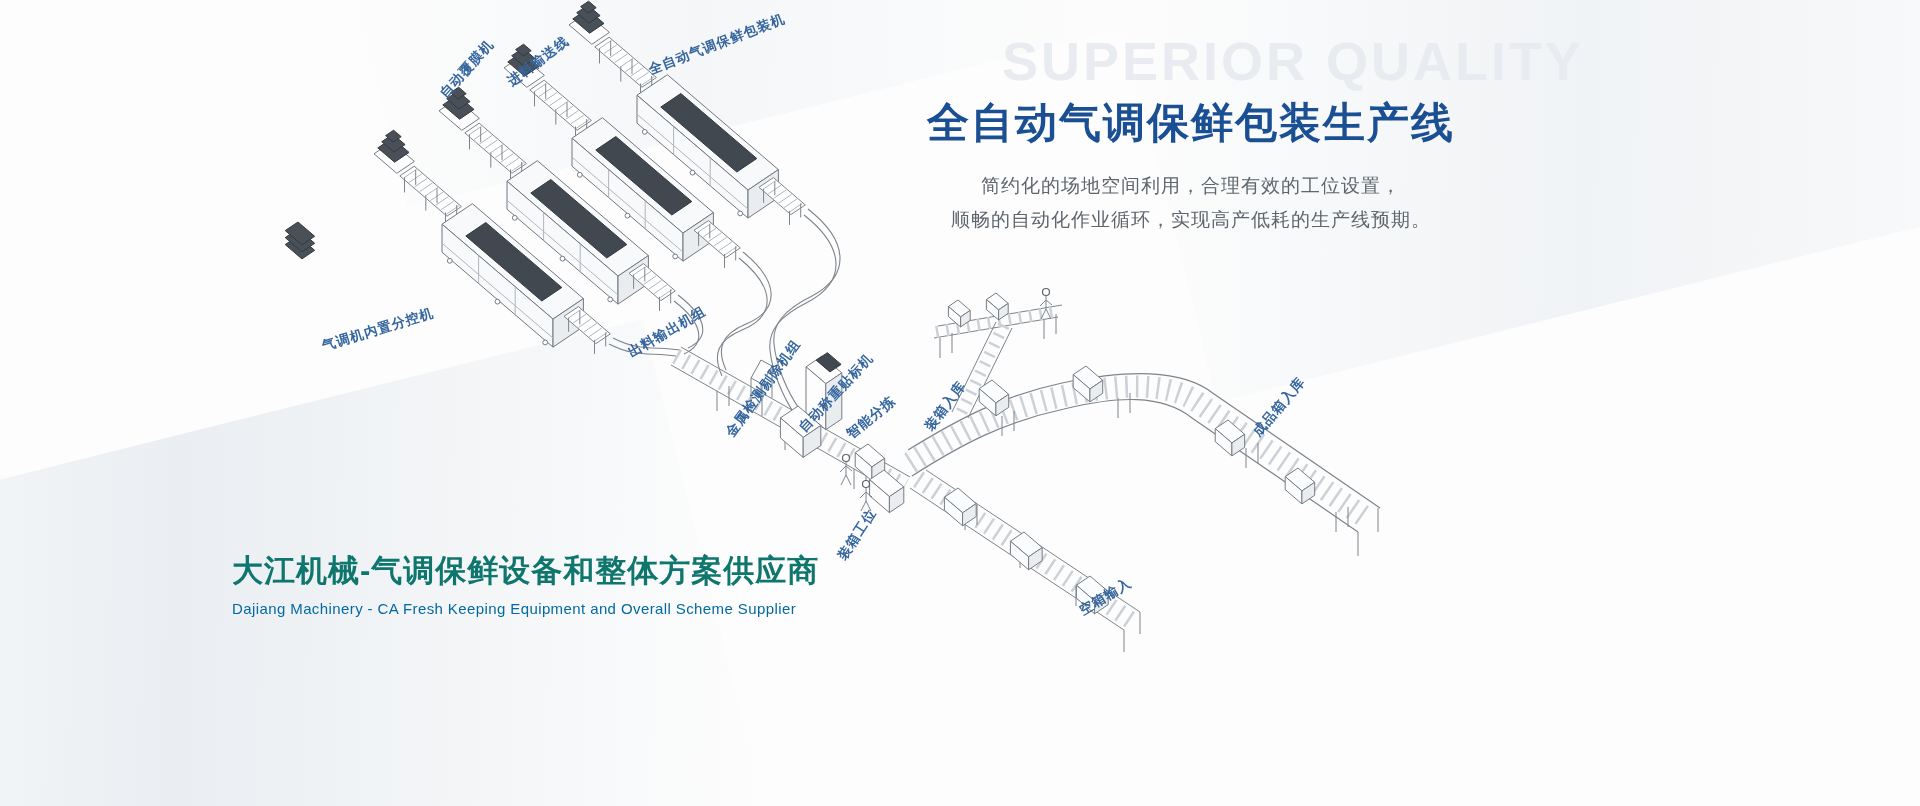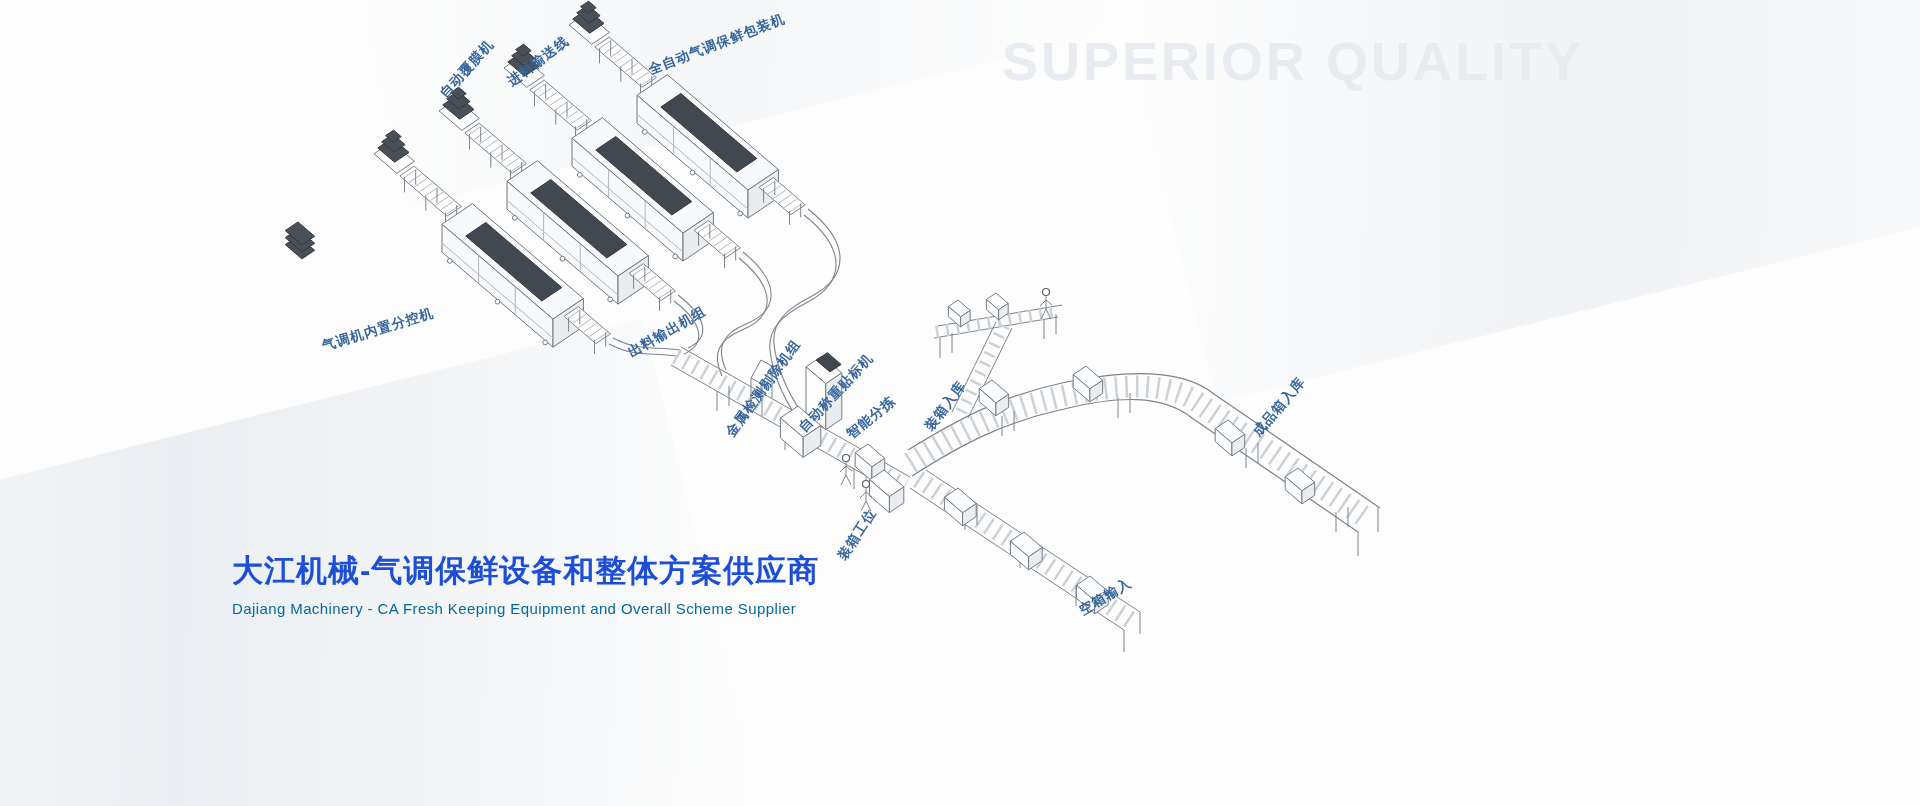--- a/index.html
+++ b/index.html
@@ -15,21 +15,21 @@
 
   
   .watermark{position:absolute;left:1002px;top:30px;font-size:54px;font-weight:800;
              letter-spacing:3px;color:#e8ebef;white-space:nowrap;}
   .hero{position:absolute;left:901px;top:95px;width:580px;text-align:center;}
   .hero-title{font-size:42px;font-weight:700;color:#1b4f93;letter-spacing:2px;white-space:nowrap;}
   .hero-sub{font-size:19px;color:#5d656d;letter-spacing:1px;line-height:34px;margin-top:18px;}
 
   
   .brand{position:absolute;left:232px;top:550px;}
-  .brand-title{font-size:31px;font-weight:700;color:#1d4ed8;letter-spacing:1px;white-space:nowrap;}
+  .brand-title{font-size:31px;font-weight:700;color:#0f766e;letter-spacing:1px;white-space:nowrap;}
   .brand-sub{font-size:15px;color:#0369a1;margin-top:8px;letter-spacing:.4px;white-space:nowrap;}
 
   
   .dlabel{position:absolute;font-size:13.5px;font-weight:600;color:#34659e;
           letter-spacing:1px;white-space:nowrap;transform-origin:0 0;}
 
   
   #line-art{position:absolute;left:0;top:0;}
   #line-art .ln{stroke:#7d848c;stroke-width:1;fill:none;}
   #line-art .rl{stroke:#b0b6bc;stroke-width:1;fill:none;}
@@ -346,19 +346,26 @@
   <div class="dlabel" style="left:625px;top:346px;transform:rotate(-30deg)">出料输出机组</div>
   <div class="dlabel" style="left:722px;top:430px;transform:rotate(-54deg)">金属检测剔除机组</div>
   <div class="dlabel" style="left:795px;top:424px;transform:rotate(-47deg)">自动称重贴标机</div>
   <div class="dlabel" style="left:843px;top:429px;transform:rotate(-39deg)">智能分拣</div>
   <div class="dlabel" style="left:921px;top:424px;transform:rotate(-53deg)">装箱入库</div>
   <div class="dlabel" style="left:834px;top:554px;transform:rotate(-57deg)">装箱工位</div>
   <div class="dlabel" style="left:1249px;top:429px;transform:rotate(-50deg)">成品箱入库</div>
   <div class="dlabel" style="left:1076px;top:604px;transform:rotate(-31deg)">空箱输入</div>
 
   <div class="watermark">SUPERIOR QUALITY</div>
+  <div class="hero">
+    <div class="hero-title">全自动气调保鲜包装生产线</div>
+    <div class="hero-sub">
+      <div>简约化的场地空间利用，合理有效的工位设置，</div>
+      <div>顺畅的自动化作业循环，实现高产低耗的生产线预期。</div>
+    </div>
+  </div>
 
   <div class="brand">
     <div class="brand-title">大江机械-气调保鲜设备和整体方案供应商</div>
     <div class="brand-sub">Dajiang Machinery - CA Fresh Keeping Equipment and Overall Scheme Supplier</div>
   </div>
 
 </div>
 
 </body></html>

